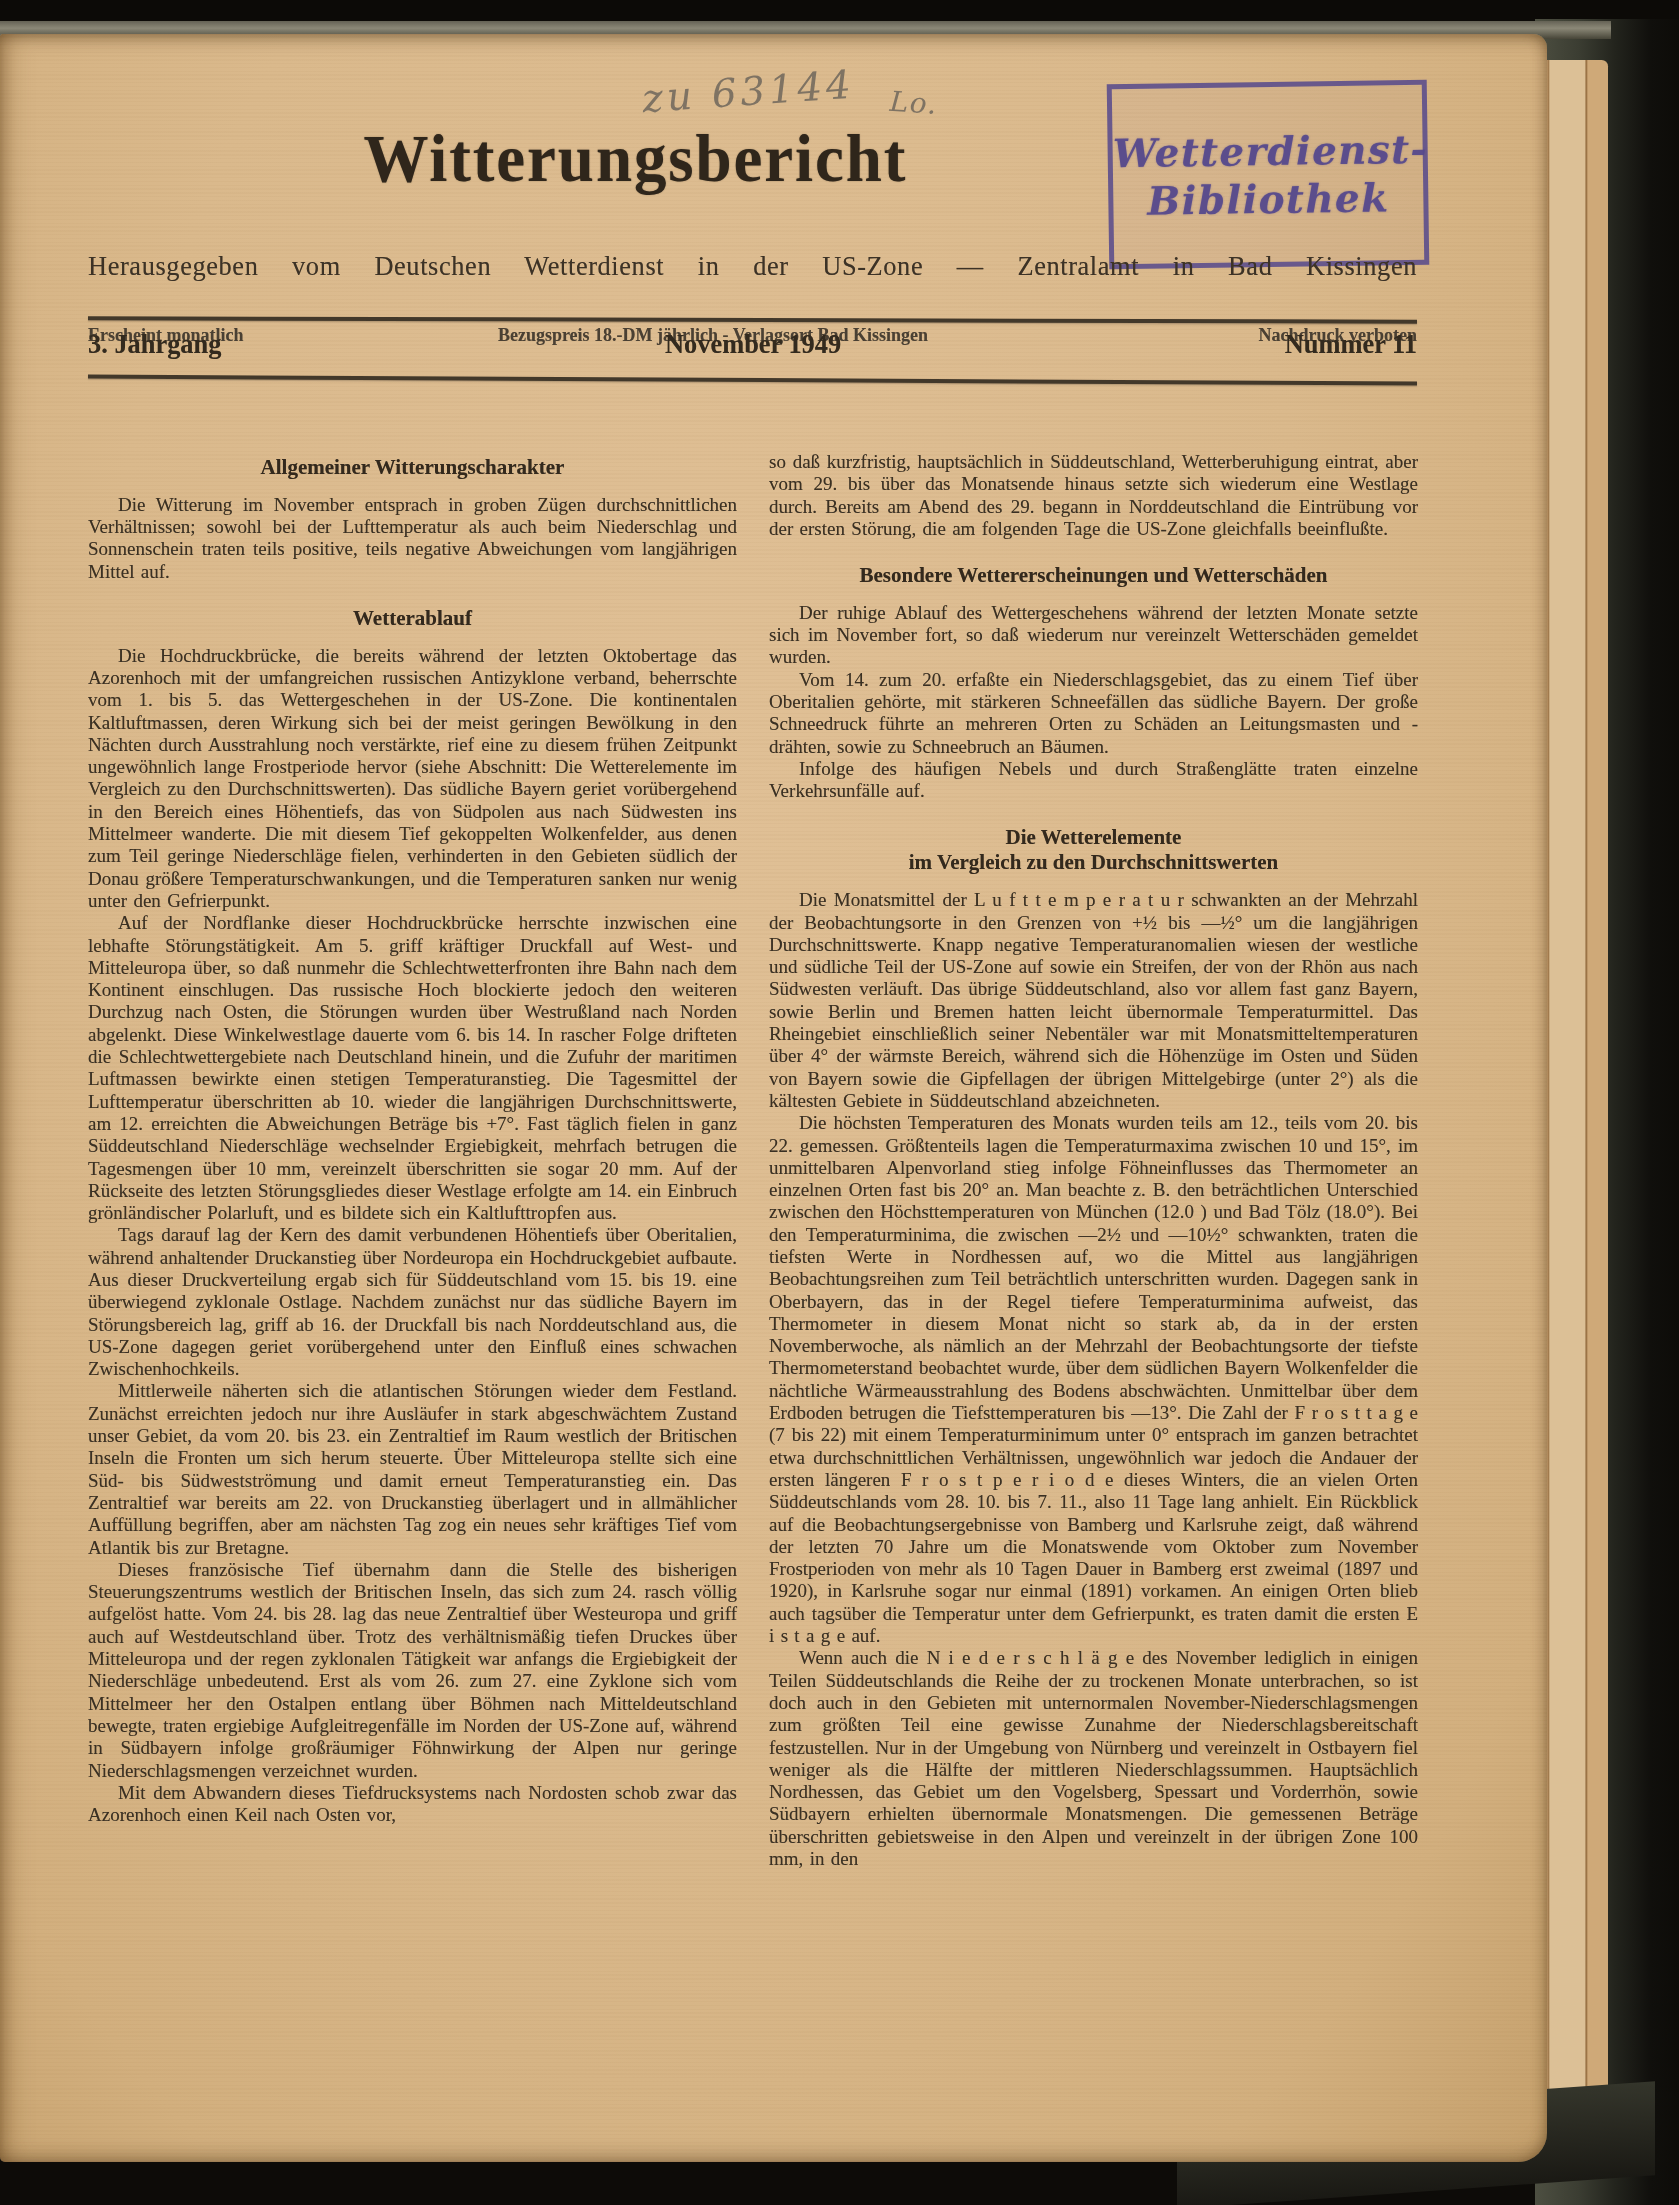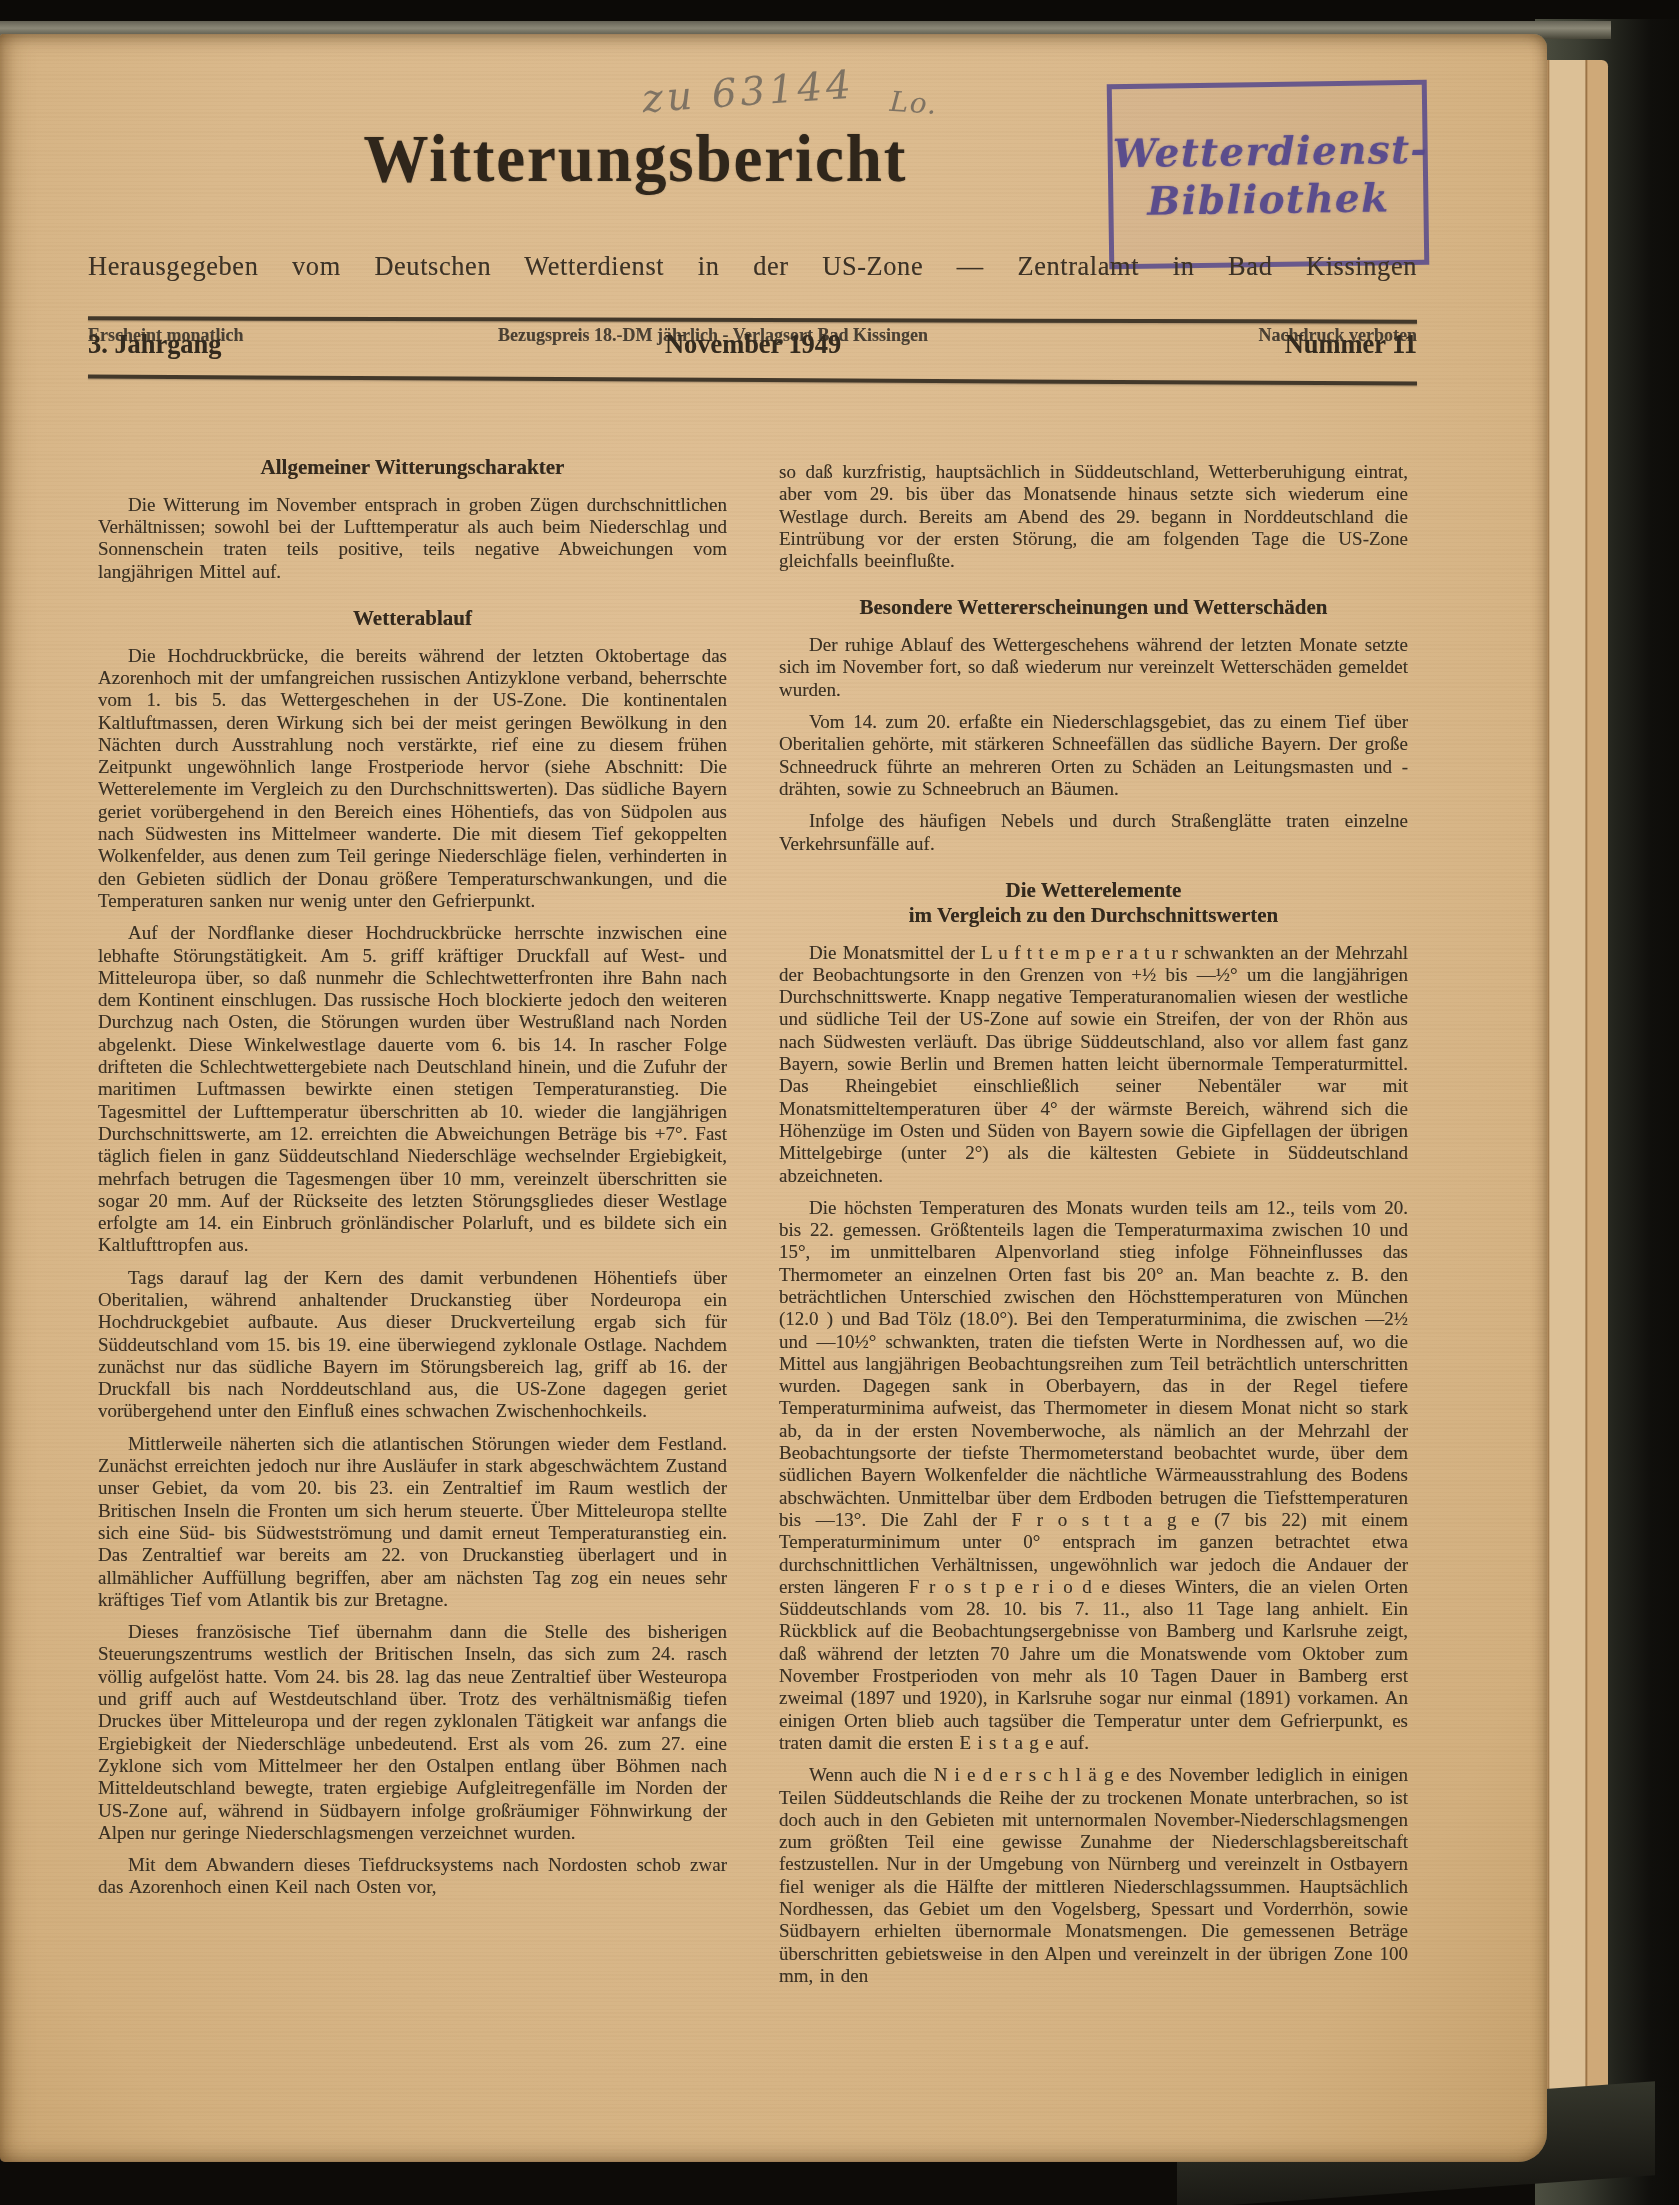--- a/index.html
+++ b/index.html
@@ -136,21 +136,21 @@
     color:#33291d;
     margin:22.7px 0 14px 0;
     text-shadow:0 0 0.6px rgba(51,41,29,0.45);
   }
   .body-h.first { margin-top:3.8px; }
 
   .para {
     font-size:19px; line-height:22.3px;
     text-align:justify;
     color:#3a3023;
-    margin:10px;
+    margin:0;
     word-spacing:1.6px;
     text-shadow:0 0 0.6px rgba(58,48,35,0.4);
   }
   .ind { text-indent:30px; }
 </style>
 </head>
 <body>
 
 <div class="scene">
 

